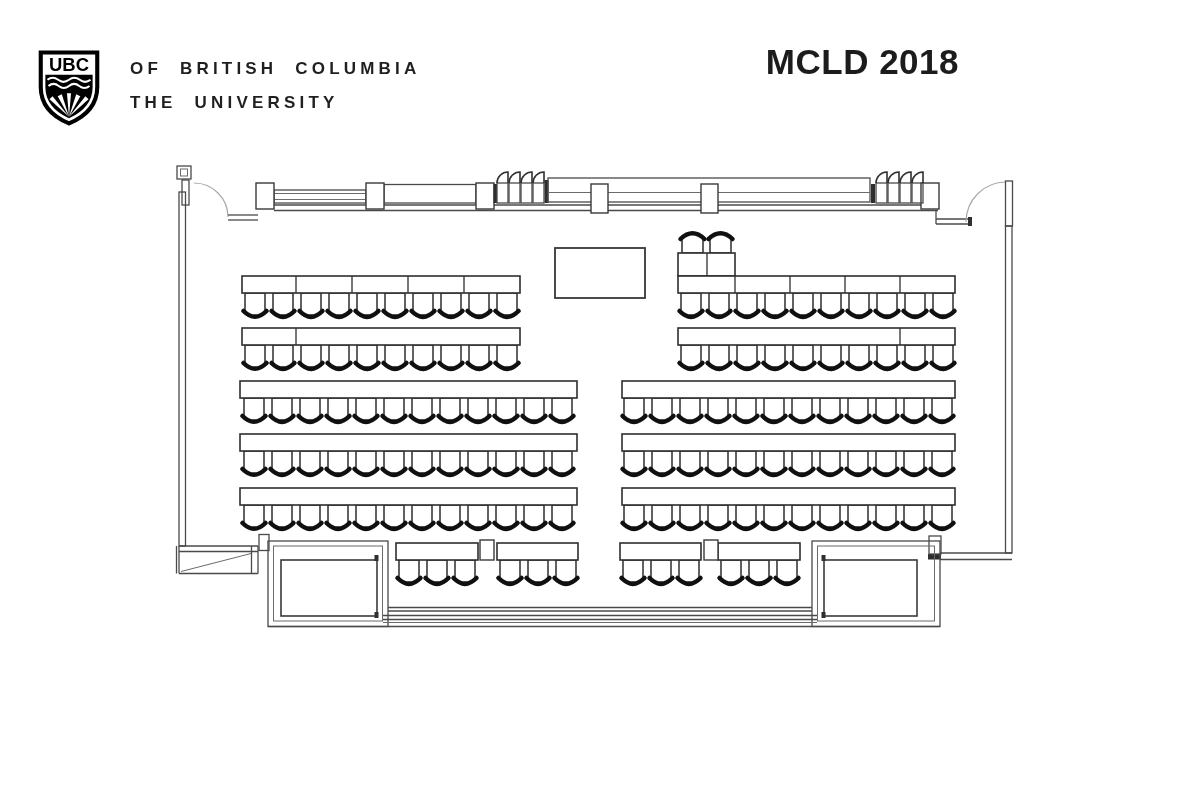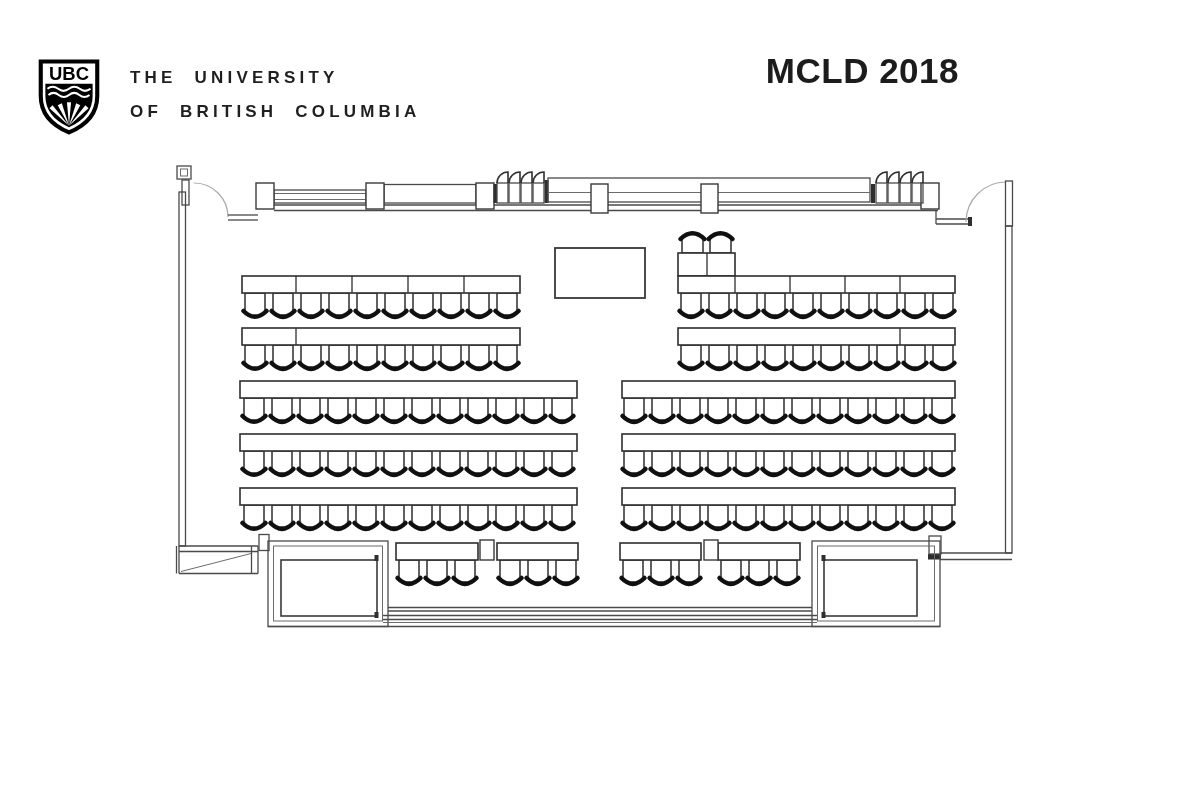--- a/index.html
+++ b/index.html
@@ -1,20 +1,20 @@
 <!DOCTYPE html>
 <html><head>
 <meta charset="utf-8">
 <style>
   html,body{margin:0;padding:0;}
   body{
     width:1200px;height:800px;position:relative;background:#ffffff;
     font-family:"Liberation Sans", sans-serif;overflow:hidden;
   }
-  .header{position:absolute;left:0;top:17px;width:996px;height:130px;}
+  .header{position:absolute;left:0;top:8px;width:996px;height:130px;}
   .brand{position:absolute;left:38px;top:42px;display:flex;align-items:flex-start;}
   .crest{width:62px;height:76px;display:block;}
   .uni-name{margin-left:30px;margin-top:2px;color:#1f1f1f;
     font-weight:bold;font-size:17px;letter-spacing:4.2px;word-spacing:9px;line-height:34px;}
   .room-code{position:absolute;top:34px;right:37px;color:#1c1c1c;
     font-weight:bold;font-size:35px;letter-spacing:0.5px;margin-left:10px;}
   #plan{position:absolute;left:0;top:0;width:1200px;height:800px;}
   
   .wall{fill:none;stroke:#4a4a4a;stroke-width:1.3;}
   .wallthin{fill:none;stroke:#6b6b6b;stroke-width:1;}
@@ -40,22 +40,22 @@
       <path d="M7,24 H53 V36 Q53,56 30,66.5 Q7,56 7,36 Z" fill="#000000"></path>
       <path d="M9,29 q5,-4 10.5,0 q5,4 10.5,0 q5,-4 10.5,0 q5,4 10.5,0" stroke="#ffffff" stroke-width="2" fill="none"></path>
       <path d="M10,35 q5,-4 10,0 q5,4 10,0 q5,-4 10,0 q5,4 10,0" stroke="#ffffff" stroke-width="2" fill="none"></path>
       <path d="M30,65 L11,48 L14,45 Z" fill="#ffffff"></path>
       <path d="M30,65 L19,45 L23,43 Z" fill="#ffffff"></path>
       <path d="M30,65 L28,42 L32,42 Z" fill="#ffffff"></path>
       <path d="M30,65 L37,43 L41,45 Z" fill="#ffffff"></path>
       <path d="M30,65 L46,45 L49,48 Z" fill="#ffffff"></path>
     </svg>
     <div class="uni-name">
+      <div>OF BRITISH COLUMBIA</div>
       <div>THE UNIVERSITY</div>
-      <div>OF BRITISH COLUMBIA</div>
     </div>
   </div>
   <div class="room-code">MCLD 2018</div>
 </div>
 
 <svg id="plan" viewBox="0 0 1200 800">
   <g id="walls">
 
     <rect class="wall" x="179" y="192" width="6.5" height="354"></rect>
     <rect class="wall" x="177" y="166" width="14" height="13"></rect>

